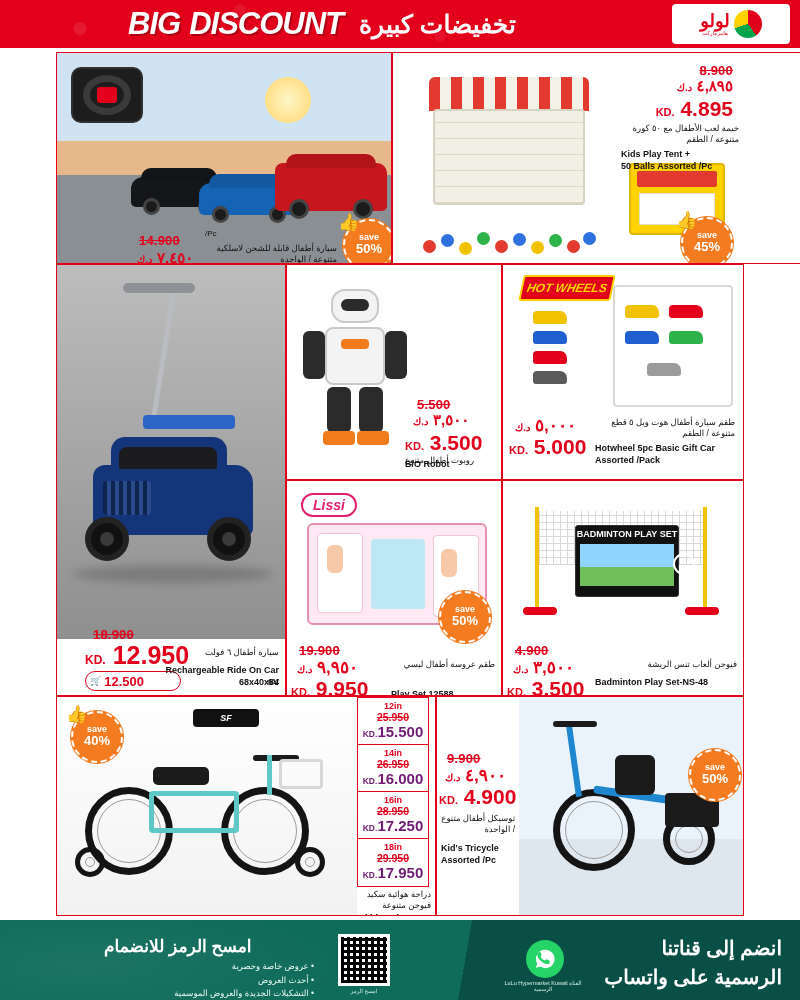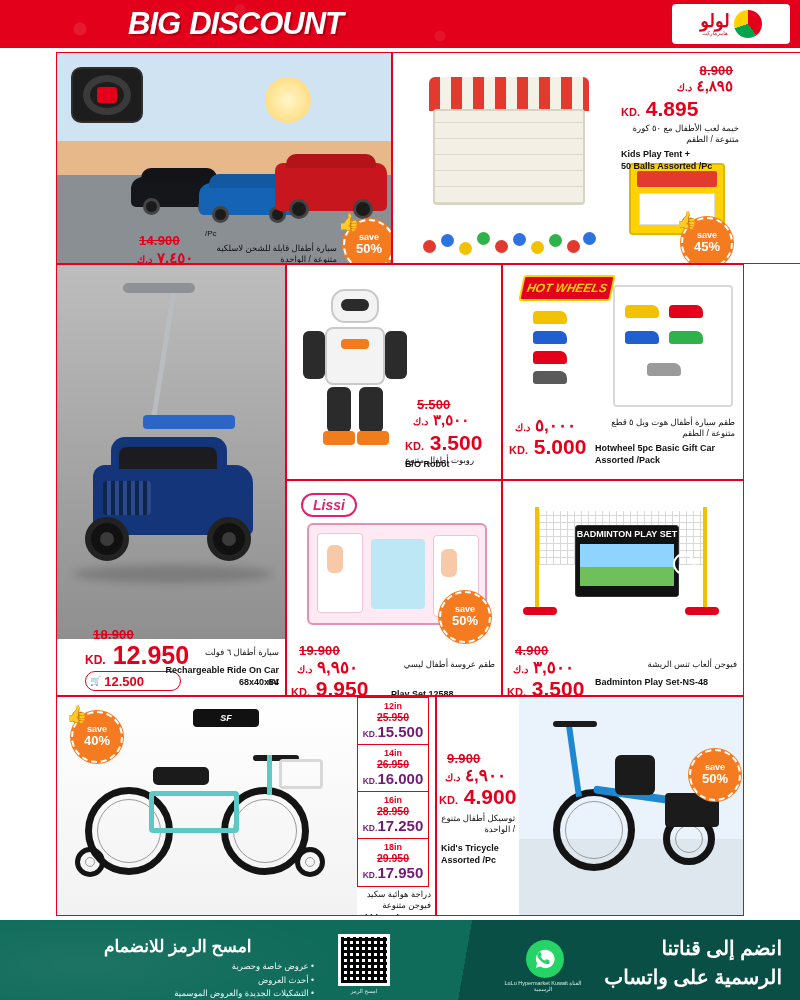--- a/index.html
+++ b/index.html
@@ -187,20 +187,21 @@
     font-size:8.5px; direction:rtl; text-align:right; line-height:1.6;}
 </style>
 </head>
 <body>
 
 <div class="page">
 
   <div class="header">
     <span class="hdr-big">BIG</span>
     <span class="hdr-disc">DISCOUNT</span>
+    <span class="hdr-ar">تخفيضات كبيرة</span>
     <div class="logo-box">
       <div style="display:flex;flex-direction:column;align-items:center;">
         <span class="logo-ar">لولو</span>
         <span class="logo-sub">هايبرماركت</span>
       </div>
       <span class="logo-swoosh"></span>
     </div>
   </div>
 
   <div class="grid">
@@ -271,21 +272,21 @@
         <div style="position:absolute;left:8px;top:28px;right:8px;bottom:8px;background:#fff;border:1px solid #ddd;"></div>
       </div>
 
       <div class="price-block" style="left:228px; top:8px; text-align:right; width:112px;">
         <span class="old-price">8.900</span>
       </div>
       <div class="price-block" style="left:228px; top:24px;width:112px;text-align:right;">
         <span class="mid-price">٤,٨٩٥</span>
         <span class="mid-price" style="font-size:10px;">د.ك</span>
       </div>
-      <div class="price-block" style="left:228px; top:44px;width:112px;text-align:left;">
+      <div class="price-block" style="left:228px; top:44px;width:112px;text-align:right;">
         <span class="new-price"><span class="kd">KD.</span>
         <span>4.895</span></span>
       </div>
       <div class="desc-ar" style="position:absolute;left:228px;top:70px;width:118px;text-align:right;">خيمة لعب الأطفال مع ٥٠ كورة متنوعة / الطقم</div>
       <div class="desc-en" style="position:absolute;left:228px;top:96px;">Kids Play Tent +</div>
       <div class="desc-en" style="position:absolute;left:228px;top:108px;">50 Balls Assorted /Pc</div>
 
       <div class="save-badge" style="left:288px; top:164px;">
         <span class="thumb-up">👍</span>
         <span class="s1">save</span>

